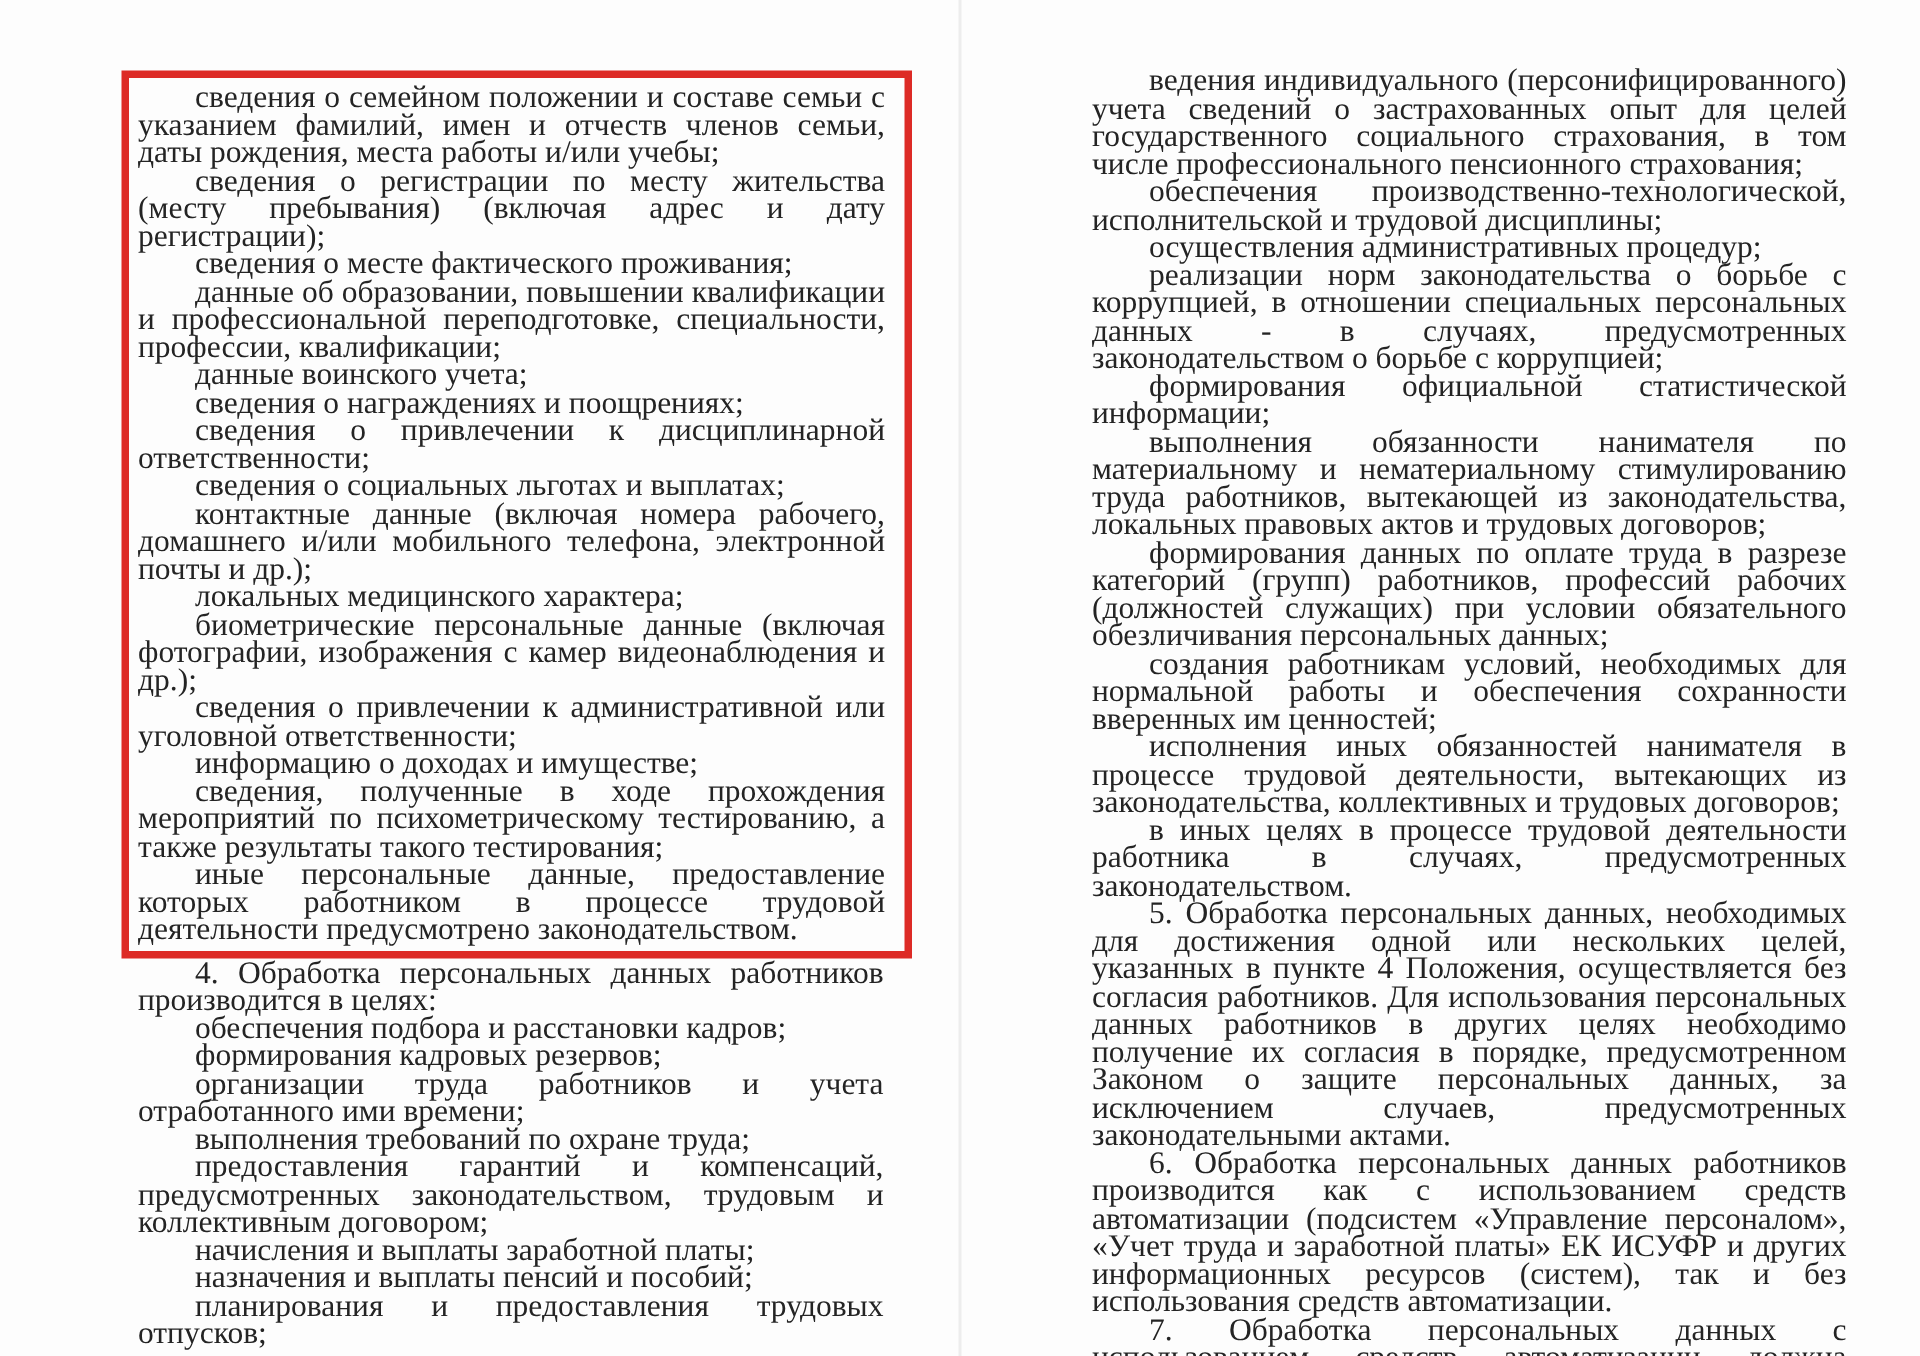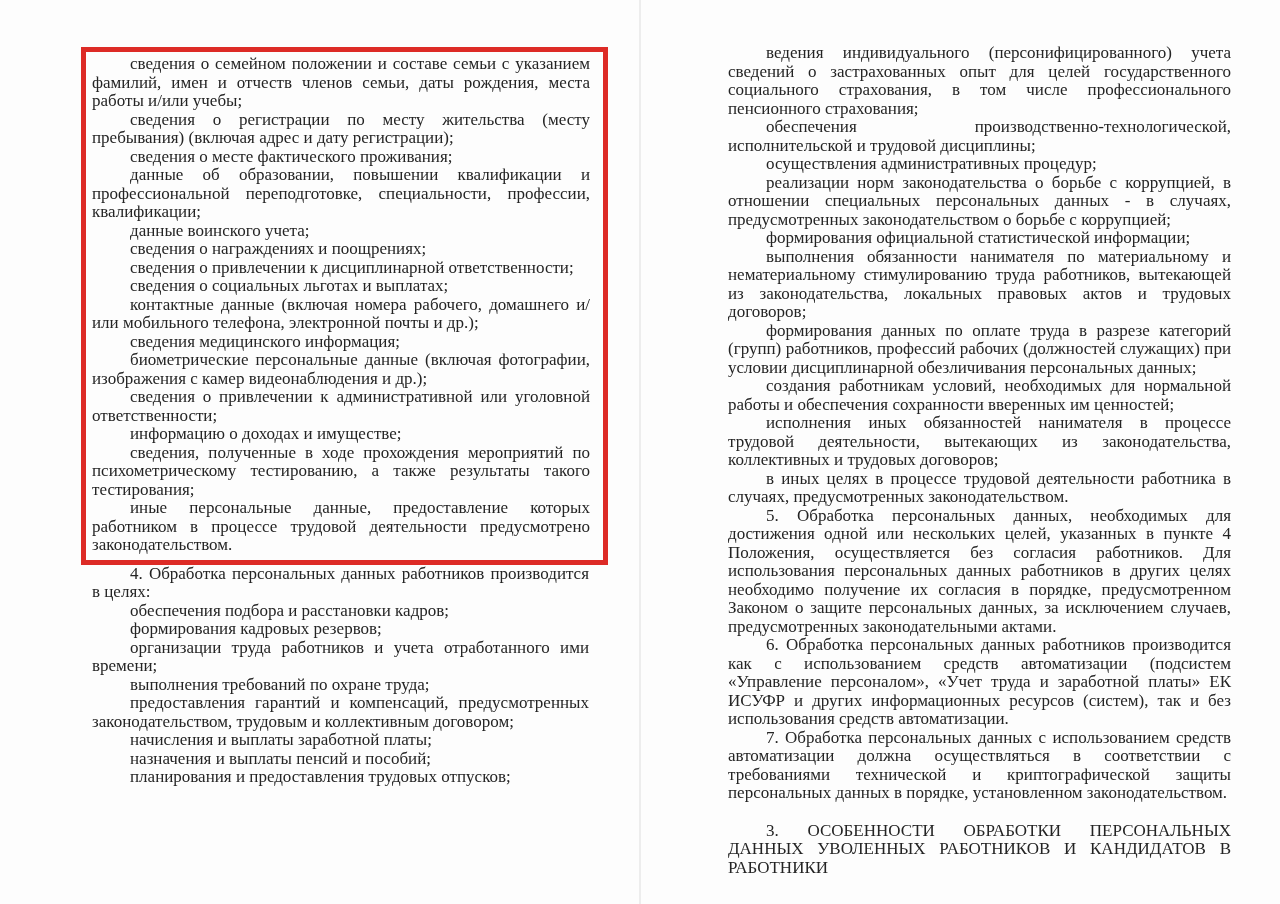--- a/index.html
+++ b/index.html
@@ -7,21 +7,21 @@
   body {
     width: 1280px; height: 904px;
     background: #ffffff;
     font-family: "Liberation Serif", serif;
   }
   .scan {
     position: relative;
     width: 1280px; height: 904px;
     background: #fdfdfd;
     color: #242424;
-    font-size: 17px;
+    font-size: 21px;
     line-height: 18.5px;
     overflow: hidden;
   }
   .scan p {
     margin: 0;
     text-indent: 38px;
     text-align: justify;
   }
   .page-divider {
     position: absolute;
@@ -62,21 +62,21 @@
     <div class="red-box" style="border-color: rgb(221, 43, 38);">
       <p>сведения о семейном положении и составе семьи с указанием фамилий, имен и отчеств членов семьи, даты рождения, места работы и/или учебы;</p>
       <p>сведения о регистрации по месту жительства (месту пребывания) (включая адрес и дату регистрации);</p>
       <p>сведения о месте фактического проживания;</p>
       <p>данные об образовании, повышении квалификации и профессиональной переподготовке, специальности, профессии, квалификации;</p>
       <p>данные воинского учета;</p>
       <p>сведения о награждениях и поощрениях;</p>
       <p>сведения о привлечении к дисциплинарной ответственности;</p>
       <p>сведения о социальных льготах и выплатах;</p>
       <p>контактные данные (включая номера рабочего, домашнего и/или мобильного телефона, электронной почты и др.);</p>
-      <p>сведения медицинского информация;</p>
+      <p>локальных медицинского характера;</p>
       <p>биометрические персональные данные (включая фотографии, изображения с камер видеонаблюдения и др.);</p>
       <p>сведения о привлечении к административной или уголовной ответственности;</p>
       <p>информацию о доходах и имуществе;</p>
       <p>сведения, полученные в ходе прохождения мероприятий по психометрическому тестированию, а также результаты такого тестирования;</p>
       <p>иные персональные данные, предоставление которых работником в процессе трудовой деятельности предусмотрено законодательством.</p>
     </div>
 
     <div class="after-box">
       <p>4. Обработка персональных данных работников производится в целях:</p>
       <p>обеспечения подбора и расстановки кадров;</p>
@@ -90,21 +90,21 @@
     </div>
   </div>
 
   <div class="right-col">
     <p>ведения индивидуального (персонифицированного) учета сведений о застрахованных опыт для целей государственного социального страхования, в том числе профессионального пенсионного страхования;</p>
     <p>обеспечения производственно-технологической, исполнительской и трудовой дисциплины;</p>
     <p>осуществления административных процедур;</p>
     <p>реализации норм законодательства о борьбе с коррупцией, в отношении специальных персональных данных - в случаях, предусмотренных законодательством о борьбе с коррупцией;</p>
     <p>формирования официальной статистической информации;</p>
     <p>выполнения обязанности нанимателя по материальному и нематериальному стимулированию труда работников, вытекающей из законодательства, локальных правовых актов и трудовых договоров;</p>
-    <p>формирования данных по оплате труда в разрезе категорий (групп) работников, профессий рабочих (должностей служащих) при условии дисциплинарной обезличивания персональных данных;</p>
+    <p>формирования данных по оплате труда в разрезе категорий (групп) работников, профессий рабочих (должностей служащих) при условии обязательного обезличивания персональных данных;</p>
     <p>создания работникам условий, необходимых для нормальной работы и обеспечения сохранности вверенных им ценностей;</p>
     <p>исполнения иных обязанностей нанимателя в процессе трудовой деятельности, вытекающих из законодательства, коллективных и трудовых договоров;</p>
     <p>в иных целях в процессе трудовой деятельности работника в случаях, предусмотренных законодательством.</p>
     <p>5. Обработка персональных данных, необходимых для достижения одной или нескольких целей, указанных в пункте 4 Положения, осуществляется без согласия работников. Для использования персональных данных работников в других целях необходимо получение их согласия в порядке, предусмотренном Законом о защите персональных данных, за исключением случаев, предусмотренных законодательными актами.</p>
     <p>6. Обработка персональных данных работников производится как с использованием средств автоматизации (подсистем «Управление персоналом», «Учет труда и заработной платы» ЕК ИСУФР и других информационных ресурсов (систем), так и без использования средств автоматизации.</p>
     <p>7. Обработка персональных данных с использованием средств автоматизации должна осуществляться в соответствии с требованиями технической и криптографической защиты персональных данных в порядке, установленном законодательством.</p>
     <p class="section-heading">3. ОСОБЕННОСТИ ОБРАБОТКИ ПЕРСОНАЛЬНЫХ ДАННЫХ УВОЛЕННЫХ РАБОТНИКОВ И КАНДИДАТОВ В РАБОТНИКИ</p>
   </div>
 
 </div>

